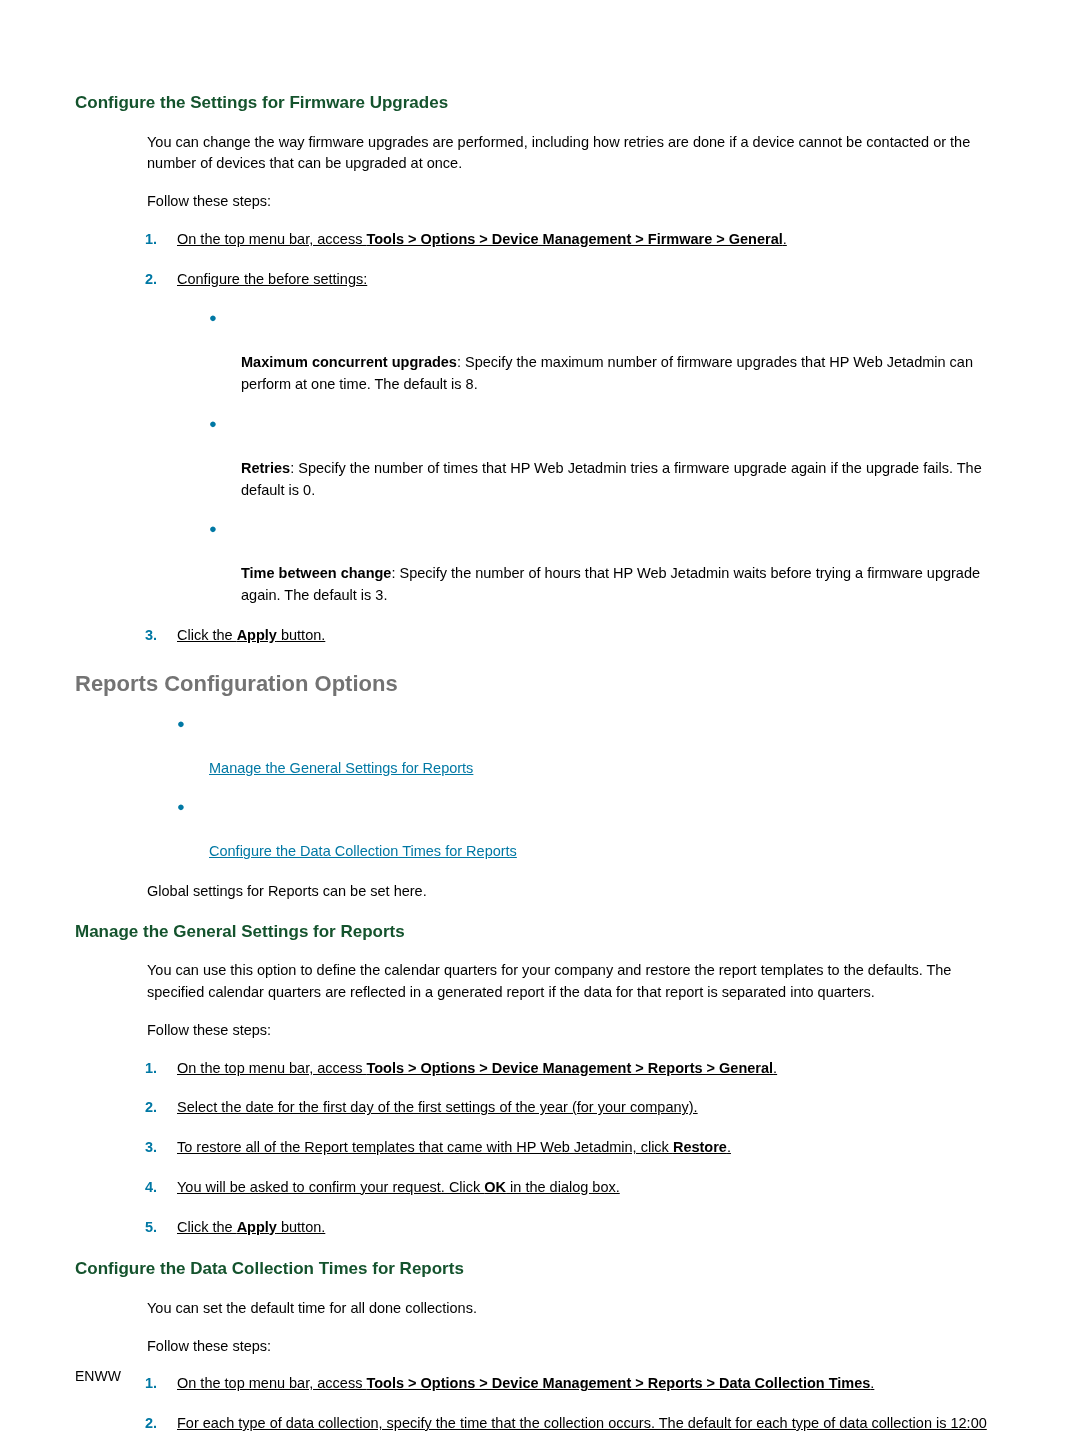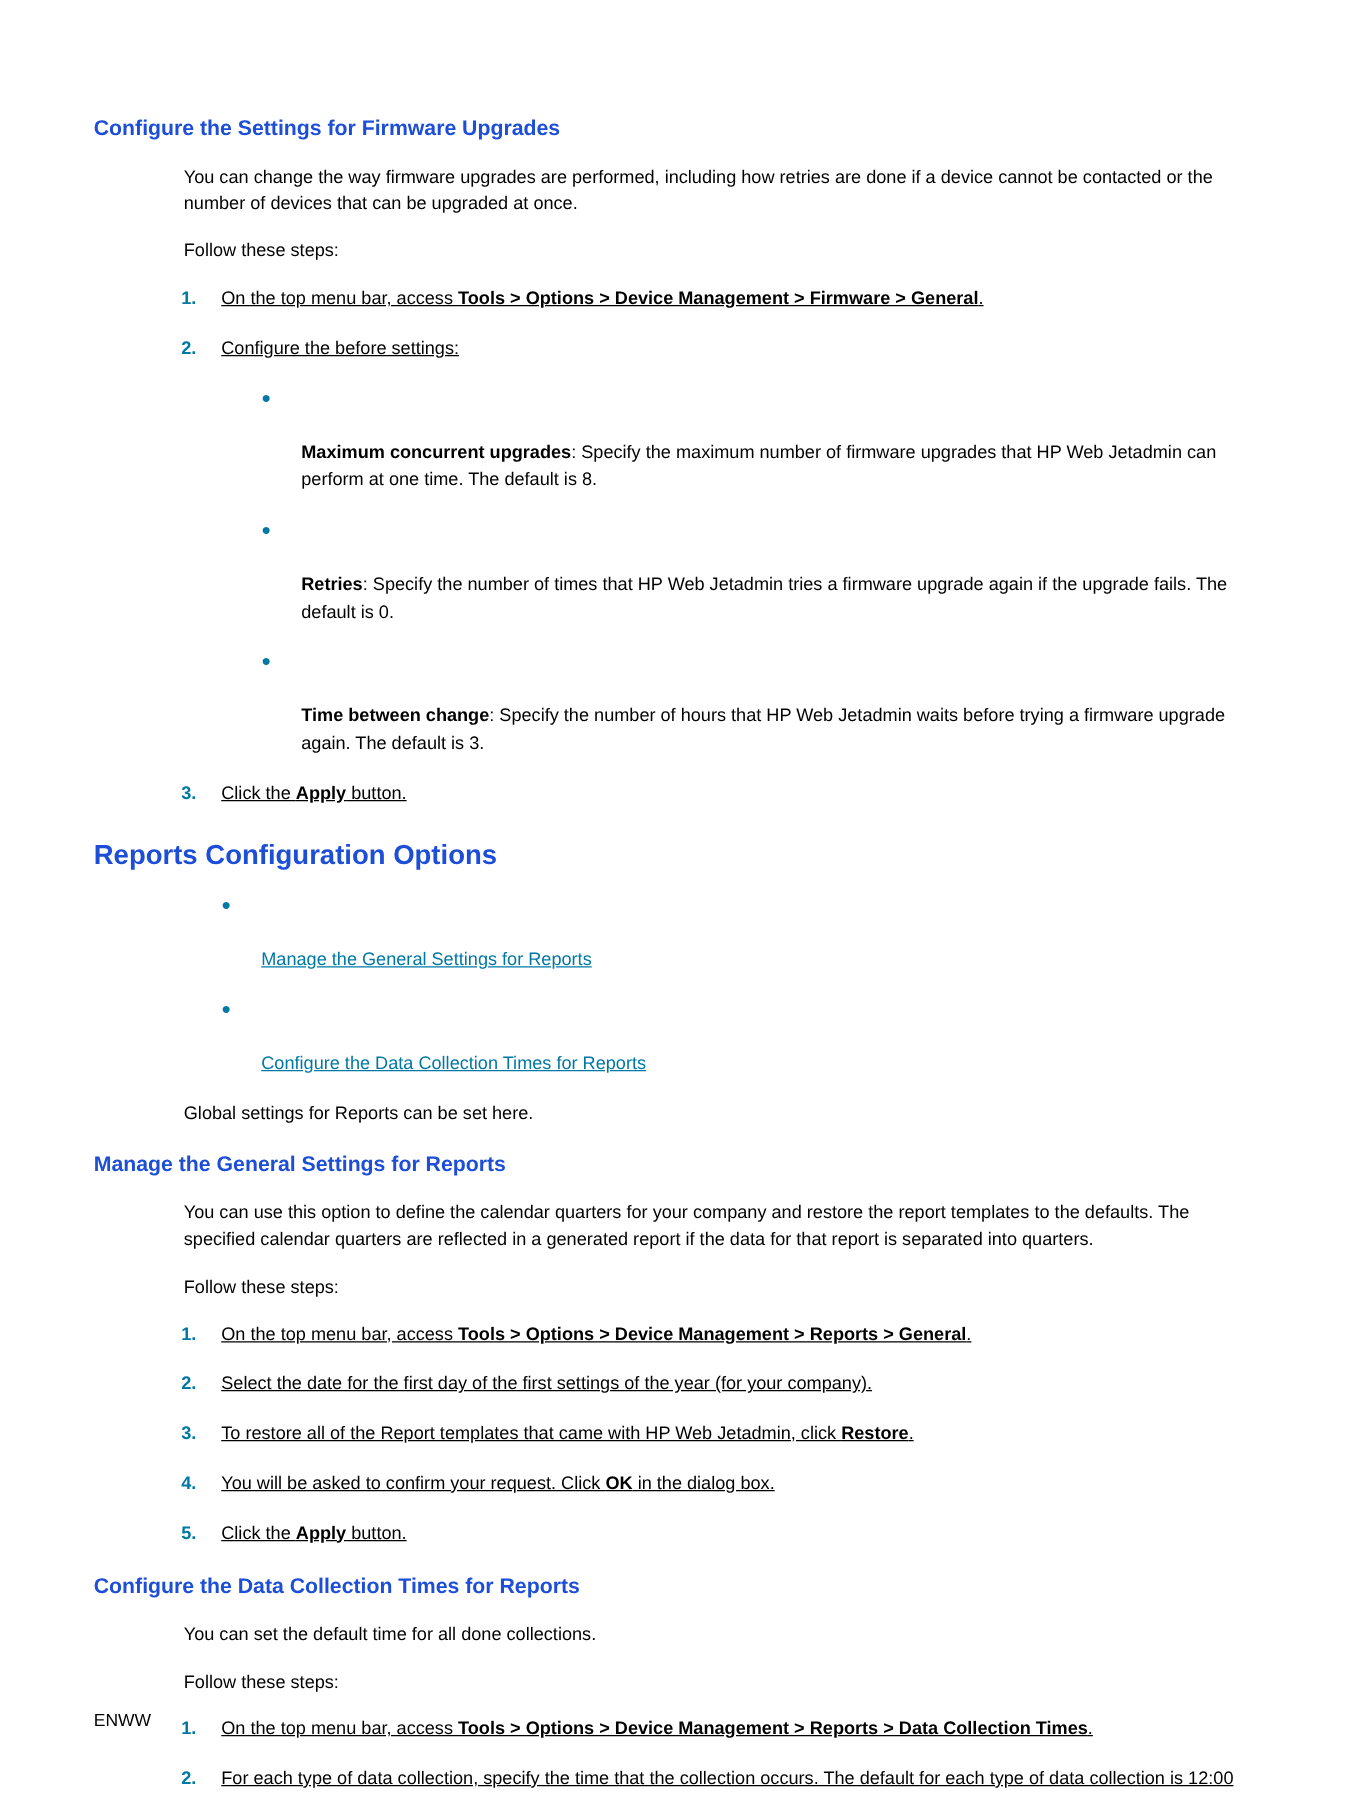--- a/index.html
+++ b/index.html
@@ -8,27 +8,27 @@
       font-size: 14.5px;
       line-height: 1.5;
       color: #000;
       background: #fff;
       width: 1080px;
       height: 1437px;
       padding: 90px 75px 50px 75px;
       position: relative;
     }
     .h3 {
-      color: #1d4ed8;
+      color: #14532d;
       font-weight: bold;
       font-size: 17px;
       margin-bottom: 16px;
     }
     .h2 {
-      color: #1d4ed8;
+      color: #737373;
       font-weight: bold;
       font-size: 22px;
       margin-top: 20px;
       margin-bottom: 14px;
     }
     .body-text {
       margin-left: 72px;
       margin-bottom: 16px;
     }
     .ol-item {

